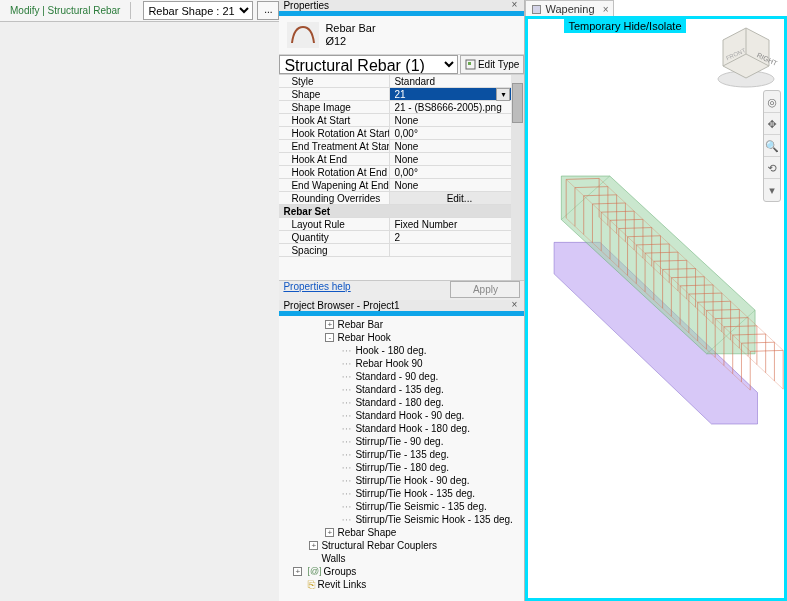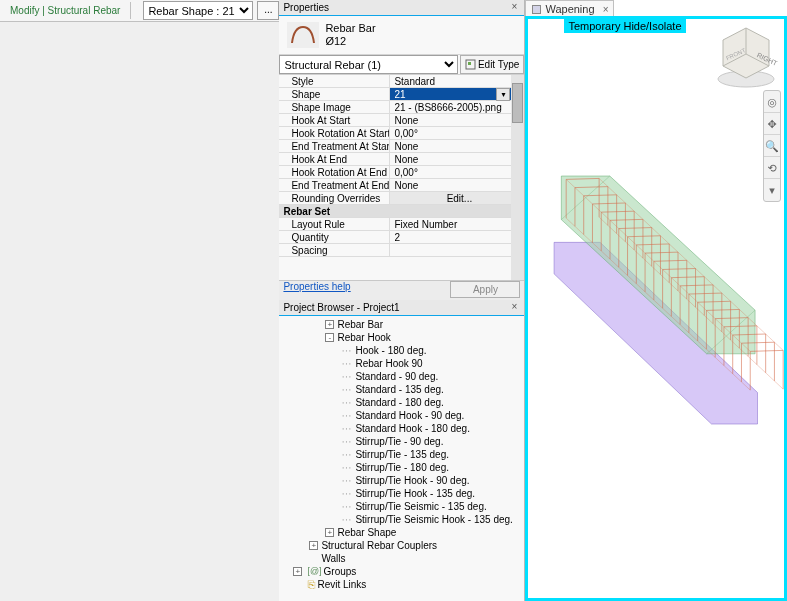--- a/index.html
+++ b/index.html
@@ -5,27 +5,27 @@
   * { box-sizing:border-box; margin:0; padding:0; font-family:"Segoe UI",Tahoma,sans-serif; }
   body { background:#efefef; width:787px; height:601px; overflow:hidden; font-size:11px; color:#000; }
   .app { display:flex; flex-direction:row; width:100%; height:100%; }
   .ribbon { display:flex; align-items:center; height:22px; background:#f5f5f5; border-bottom:1px solid #c0c0c0; }
   .rb-tab { font-size:10px; color:#2a7b3a; padding:3px 10px; border-right:1px solid #c0c0c0; }
   .rb-shape { display:flex; align-items:center; margin-left:12px; gap:4px; }
   .rb-shape select { font-size:11px; width:110px; height:19px; border:1px solid #a0a0a0; background:#fff; }
   .rb-dots { width:22px; height:19px; border:1px solid #a0a0a0; background:#f8f8f8; font-size:10px; text-align:center; line-height:16px; cursor:pointer; }
   .main { flex:1; display:flex; min-height:0; }
   .left { width:246px; display:flex; flex-direction:column; background:#f8f8f8; border-right:1px solid #b8b8b8; }
-  .panel-hd { display:flex; align-items:center; justify-content:space-between; height:16px; background:#e8e8e8; border-bottom:1px solid #0ea5e9; padding:0 4px; font-size:10px; }
+  .panel-hd { display:flex; align-items:center; justify-content:space-between; height:16px; background:#e8e8e8; border-bottom:5px solid #0ea5e9; padding:0 4px; font-size:10px; }
   .close-x { width:12px; height:12px; font-size:10px; line-height:10px; text-align:center; cursor:pointer; color:#555; }
   .type-box { display:flex; align-items:center; gap:6px; padding:6px 8px; border-bottom:1px solid #d4d4d4; }
   .type-icon { width:32px; height:26px; background:#eee; display:flex; align-items:center; justify-content:center; }
   .type-text div { line-height:13px; font-size:11px; }
   .selector-row { display:flex; align-items:center; height:20px; border-bottom:1px solid #d0d0d0; }
-  .selector-row select { flex:1; height:19px; font-size:11px; border:1px solid #a0a0a0; background:#fff; margin-right:2px; }
+  .selector-row select { flex:1; height:19px; font-size:16px; border:1px solid #a0a0a0; background:#fff; margin-right:2px; }
   .edit-type { display:flex; align-items:center; gap:2px; height:19px; padding:8px 4px; border:1px solid #b0b0b0; background:#f4f4f4; font-size:10px; cursor:pointer; }
   .props { overflow:auto; position:relative; }
   .prop-row { display:flex; height:13px; border-bottom:1px solid #dcdcdc; font-size:10px; position:relative; }
   .prop-k { width:110px; padding-left:12px; line-height:13px; overflow:hidden; white-space:nowrap; }
   .prop-v { flex:1; padding-left:4px; line-height:13px; border-left:1px solid #dcdcdc; overflow:hidden; white-space:nowrap; }
   .prop-group { background:#dedede; font-weight:bold; padding-left:4px !important; }
   .prop-row.sel .prop-v { background:#0a50a1; color:#fff; }
   .drop-arrow { position:absolute; right:14px; top:0; width:14px; height:13px; background:#e8e8e8; border:1px solid #a0a0a0; font-size:8px; text-align:center; line-height:11px; cursor:pointer; }
   .edit-btn-cell { text-align:center; }
   .checkbox { width:11px; height:11px; border:1px solid #888; display:inline-block; background:#fff; margin-left:4px; margin-top:1px;}
@@ -122,21 +122,21 @@
           </div>
           <div class="prop-row">
             <div class="prop-k">Hook At End</div>
             <div class="prop-v">None</div>
           </div>
           <div class="prop-row">
             <div class="prop-k">Hook Rotation At End</div>
             <div class="prop-v">0,00°</div>
           </div>
           <div class="prop-row">
-            <div class="prop-k">End Treatment At End</div>
+            <div class="prop-k">End Wapening At End</div>
             <div class="prop-v">None</div>
           </div>
           <div class="prop-row">
             <div class="prop-k">Rounding Overrides</div>
             <div class="prop-v edit-btn-cell" style="background: rgb(232, 232, 232);">Edit...</div>
           </div>
           <div class="prop-row">
             <div class="prop-k prop-group" style="width: 100%;">Rebar Set</div>
           </div>
           <div class="prop-row">

